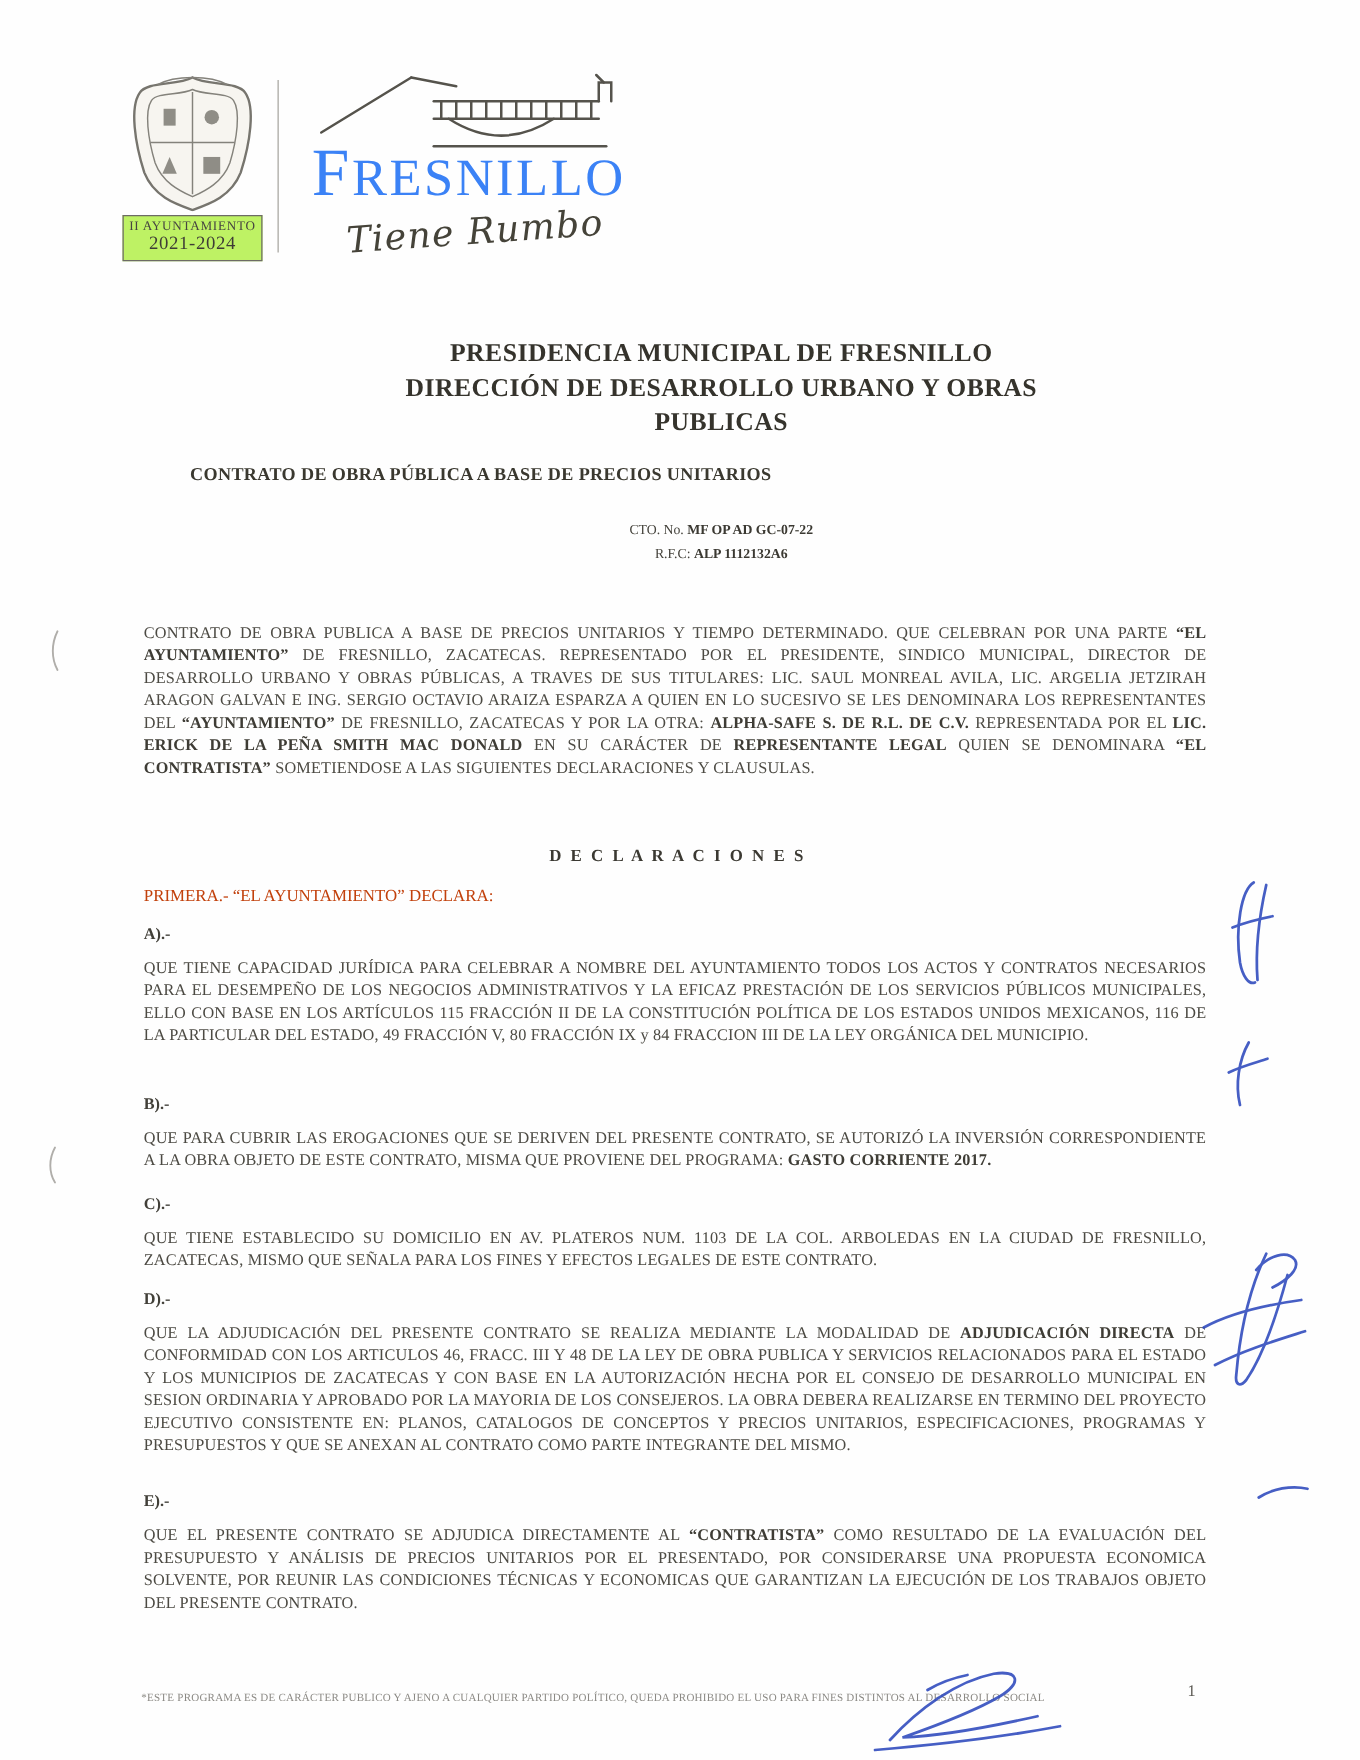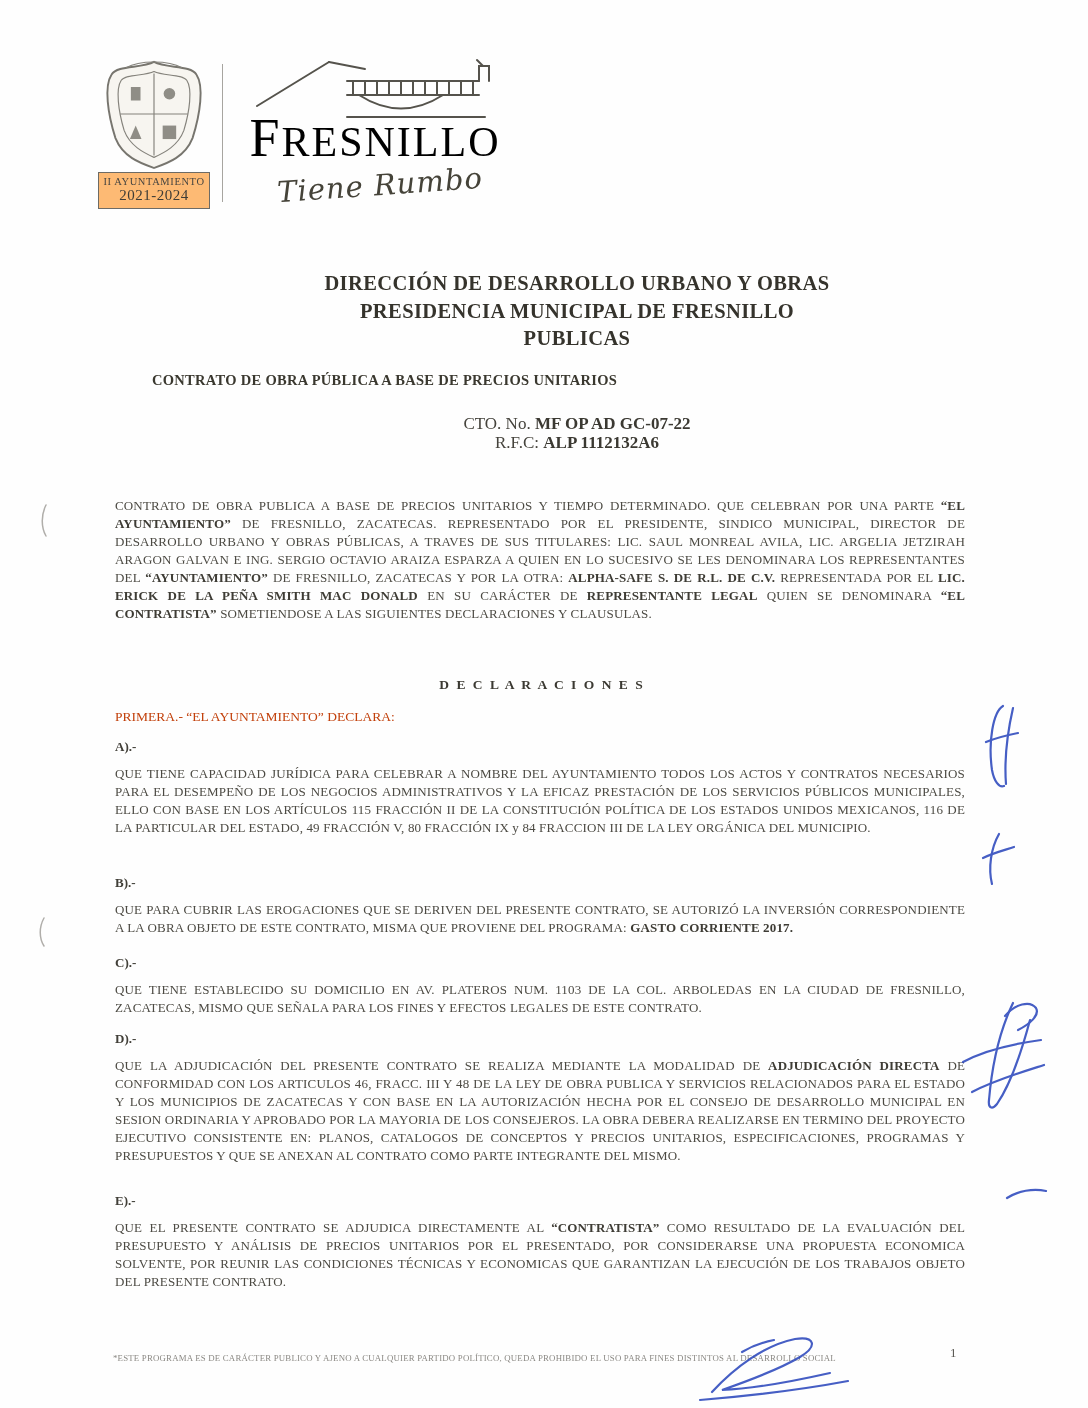--- a/index.html
+++ b/index.html
@@ -9,52 +9,52 @@
     background:#fefefe; overflow:hidden;
     font-family:"Liberation Serif", serif;
     color:#4a4842;
   }
 
   
   .crest { position:absolute; top:58px; left:98px; width:112px; text-align:center; }
   .crest svg { display:block; margin:0 auto; }
   .crest-caption {
     margin-top:2px; border:1.5px solid #6d6b65; padding:3px 2px 4px;
-    background:#fdba74;
+    background:#bef264;
   }
   .crest-line1 { font-size:10.5px; letter-spacing:0.6px; color:#474540; }
   .crest-line2 { font-size:15px; color:#3e3c36; letter-spacing:0.5px; }
 
   .header-divider { position:absolute; top:64px; left:222px; width:1px; height:138px; background:#a7a5a0; }
 
   .brand { position:absolute; top:52px; left:243px; width:264px; height:155px; }
   .bridge-art { position:absolute; top:2px; left:8px; }
   .brand-name {
     position:absolute; top:62px; left:0; width:264px; text-align:center;
-    font-size:42px; line-height:48px; letter-spacing:2px; color:#000000; font-weight:400;
+    font-size:42px; line-height:48px; letter-spacing:2px; color:#3b82f6; font-weight:400;
   }
   .brand-name::first-letter { font-size:54px; }
   .brand-tagline {
     position:absolute; top:116px; left:34px;
     font-size:29px; font-style:italic; font-family:"DejaVu Serif", serif;
     color:#454339; transform:rotate(-4deg); letter-spacing:1px;
   }
 
   
   .doc-title {
     position:absolute; top:270px; left:152px; width:850px; text-align:center;
     font-size:20.5px; font-weight:700; line-height:27.5px; color:#35332c; letter-spacing:0.4px;
   }
   .doc-subtitle {
     position:absolute; top:372px; left:152px; width:850px; text-align:left;
     font-size:14.5px; font-weight:700; color:#3a382f; letter-spacing:0.3px;
   }
   .cto-block {
     position:absolute; top:415px; left:152px; width:850px; text-align:center;
-    font-size:17px; line-height:18.5px; color:#45433c;
+    font-size:11px; line-height:18.5px; color:#45433c;
   }
   .cto-value { font-weight:700; color:#3b3932; }
 
   
   .para {
     font-size:13px; line-height:18px; text-align:justify;
     color:#4c4a43; letter-spacing:0.15px;margin-top:10px;
   }
   .seg-bold { font-weight:700; color:#3e3c35; }
 
@@ -129,22 +129,22 @@
         <path d="M96,63 L234,63"></path>
         <path d="M228,27 V12 L238,12 V27"></path>
         <path d="M232,12 L226,6"></path>
       </g>
     </svg>
     <div class="brand-name">FRESNILLO</div>
     <div class="brand-tagline">Tiene Rumbo</div>
   </div>
 
   <div class="doc-title">
+    <div>PRESIDENCIA MUNICIPAL DE FRESNILLO</div>
     <div>DIRECCIÓN DE DESARROLLO URBANO Y OBRAS</div>
-    <div>PRESIDENCIA MUNICIPAL DE FRESNILLO</div>
     <div>PUBLICAS</div>
   </div>
 
   <div class="doc-subtitle">CONTRATO DE OBRA PÚBLICA A BASE DE PRECIOS UNITARIOS</div>
 
   <div class="cto-block">
     <div>
       <span>CTO. No. </span><span class="cto-value">MF OP AD GC-07-22</span>
     </div>
     <div>

